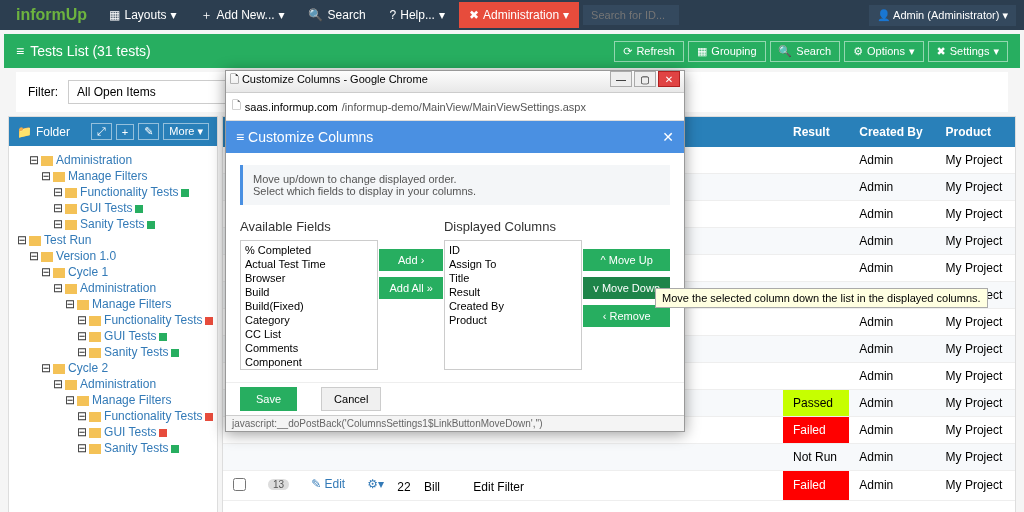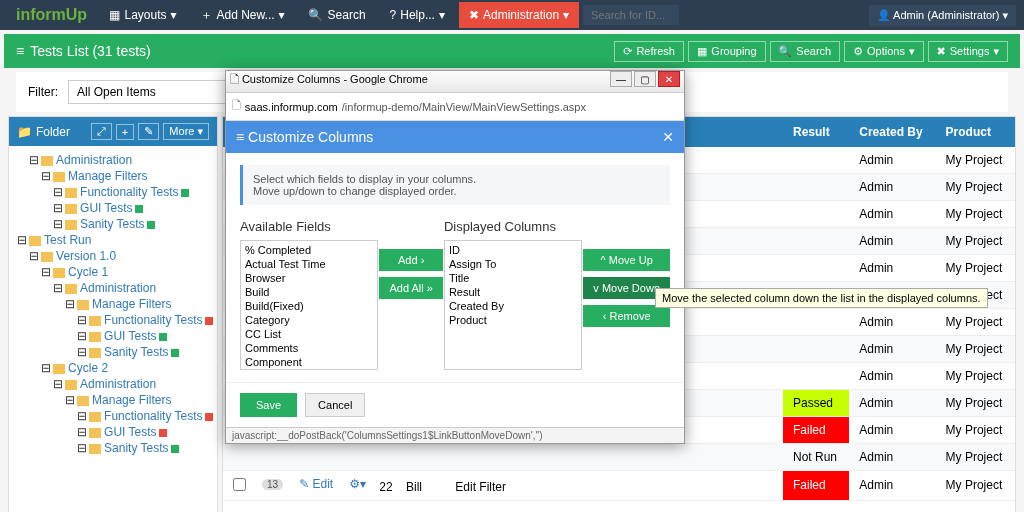--- a/index.html
+++ b/index.html
@@ -42,21 +42,21 @@
 
   
   .table-wrap { flex:1; background:#fff; border:1px solid #ddd; overflow:hidden;}
   table { border-collapse: collapse; width: 100%; }
   th { background:#2980b9; color:#fff; text-align:left; padding:8px 10px; font-size:12px; font-weight:bold;}
   td { padding:6px 10px; border-bottom:1px solid #eee; font-size:12px;}
   tr:nth-child(even) td { background: #f7f9fb; }
   .result-pass { background:#c6ff00 !important; }
   .result-fail { background:#ff0000 !important; color:#fff;}
   .result-notrun { }
-  .row-tools { color:#337ab7; display:inline-flex; align-items:center; gap:16px;}
+  .row-tools { color:#337ab7; display:inline-flex; align-items:center; gap:22px;}
   .badge { background:#ddd; color:#555; border-radius:8px; padding:0 5px; font-size:10px;}
 
   
   .modal-window { position:absolute; left:225px; top:70px; width:460px; background:#fff; border:1px solid #999; box-shadow:0 2px 14px rgba(0,0,0,0.4); z-index:50;}
   .win-titlebar { background: linear-gradient(#fdfdfd,#e8e8e8); height:22px; display:flex; justify-content:space-between; padding:0 4px; font-size:11px; border-bottom:1px solid #ccc;}
   .win-titlebar .wbtns { display:flex; gap:2px;}
   .wbtn { width:22px; height:16px; border:1px solid #aaa; background:#eee; font-size:10px; display:inline-flex; align-items:center; justify-content:center; cursor:pointer;}
   .wbtn.close { background:#e04343; color:#fff; border-color:#b02020;}
   .urlbar { padding:4px 6px; font-size:11px; color:#555; border-bottom:1px solid #ddd; display:flex; align-items:center; gap:4px;}
   .urlbar .host { color:#000; }
@@ -64,21 +64,21 @@
   .dlg-hdr .x { cursor:pointer; font-size:14px; }
   .dlg-body { padding:12px 14px; }
   .infobox { border-left:3px solid #4a90e2; background:#f4f6f8; padding:8px 10px; font-size:11px; color:#555; margin-bottom:14px;}
   .cols { display:flex; gap:1px; }
   .col-list { flex:1; }
   .col-list h4 { font-size:13px; font-weight:normal; margin-bottom:6px; color:#333;}
   .listbox { border:1px solid #ccc; height:130px; overflow-y:auto; padding:2px 4px; font-size:11px;}
   .listbox div { padding:1px 0; cursor:pointer;}
   .btncol { display:flex; flex-direction:column; gap:6px; justify-content:flex-start; margin-top:30px;}
   .gbtn { background:#27ae60; color:#fff; border:none; padding:5px 10px; font-size:11px; cursor:pointer; text-align:center; white-space:nowrap;}
-  .dlg-footer { padding:10px 14px; border-top:1px solid #eee; display:flex; gap:8px; align-items:center;}
+  .dlg-footer { padding:4px 14px; border-top:1px solid #eee; display:flex; gap:24px; align-items:center;}
   .cancel-btn { background:#f0f0f0; border:1px solid #ccc; padding:5px 12px; font-size:11px; cursor:pointer;}
   .statusbar { font-size:10px; background:#f4f4f4; border-top:1px solid #ccc; padding:2px 6px; color:#666;}
 
   
   .tooltip { position:absolute; left:655px; top:288px; background:#ffffe1; border:1px solid #aaa; padding:3px 6px; font-size:11px; z-index:60; white-space:nowrap;}
 </style>
 </head>
 <body>
 
 <div class="topnav">
@@ -255,22 +255,22 @@
   </div>
   <div class="urlbar">
     🗋 <span class="host">saas.informup.com</span><span>/informup-demo/MainView/MainViewSettings.aspx</span>
   </div>
   <div class="dlg-hdr">
     <span>≡ <span>Customize Columns</span></span>
     <span class="x">✕</span>
   </div>
   <div class="dlg-body">
     <div class="infobox">
+      <div>Move up/down to change displayed order.</div>
       <div>Select which fields to display in your columns.</div>
-      <div>Move up/down to change displayed order.</div>
     </div>
     <div class="cols">
       <div class="col-list">
         <h4>Available Fields</h4>
         <div class="listbox" id="avail">
             <div>% Completed</div>
             <div>Actual Test Time</div>
             <div>Browser</div>
             <div>Build</div>
             <div>Build(Fixed)</div>

